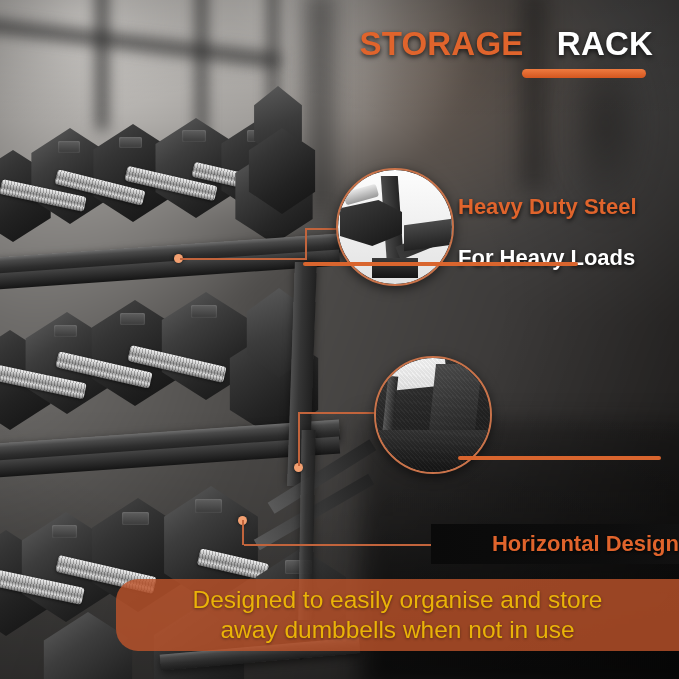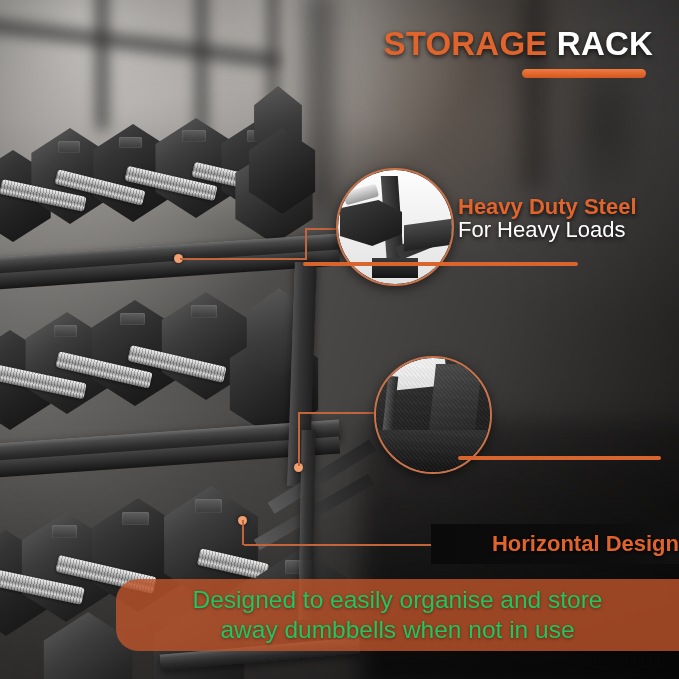--- a/index.html
+++ b/index.html
@@ -121,21 +121,21 @@
     line-height: 1;
   }
   .title-text {
     font-size: 33px;
     font-weight: bold;
     letter-spacing: 0.2px;
     white-space: nowrap;
     text-shadow: 0 2px 5px rgba(0,0,0,0.75);
   }
   .t-orange { color: #e0642c; }
-  .t-white { color: #ffffff; }
+  .t-white { color: #ffffff; margin-left: 24px; }
   .title-underline {
     position: absolute;
     right: 7px;
     top: 42px;
     width: 124px;
     height: 9px;
     border-radius: 5px;
     background: linear-gradient(180deg, #ef7b40, #d4561f);
   }
 
@@ -157,23 +157,24 @@
     white-space: nowrap;
   }
   .co-line1 {
     font-size: 22px;
     font-weight: bold;
     color: #e0642c;
     text-shadow: 0 2px 4px rgba(0,0,0,0.8);
   }
   .co-line2 {
     font-size: 22px;
-    font-weight: normal;
+    font-weight: bold;
     color: #ffffff;
     text-shadow: 0 2px 4px rgba(0,0,0,0.8);
+    margin-top: 28px;
   }
   .co-underline {
     position: absolute;
     height: 4px;
     border-radius: 2px;
     background: #d9652e;
   }
 
   
   .conn {
@@ -219,21 +220,21 @@
     border-top-left-radius: 22px;
     border-bottom-left-radius: 22px;
     display: flex;
     flex-direction: column;
     align-items: center;
     justify-content: center;
     box-sizing: border-box;
   }
   .bb-line {
     font-size: 24.5px;
-    color: #22c55e;
+    color: #eab308;
     line-height: 1.22;
     white-space: nowrap;
     text-shadow: 0 1px 3px rgba(0,0,0,0.45);
   }
 </style>
 </head>
 <body>
 
 <div id="stage">
 

